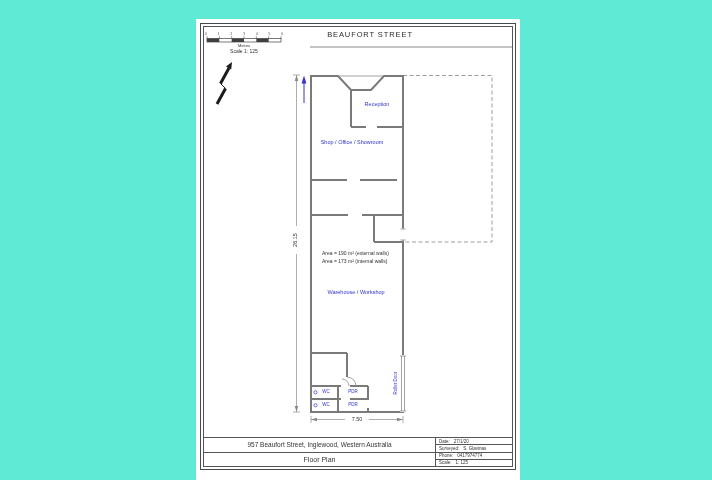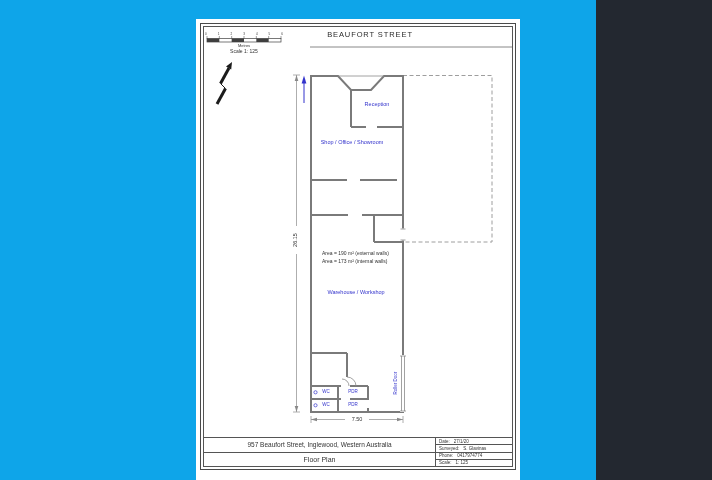--- a/index.html
+++ b/index.html
@@ -1,16 +1,16 @@
 <!DOCTYPE html>
 <html><head>
 <meta charset="utf-8">
 <style>
   html,body{margin:0;padding:0;background:#232830;}
-  .page{position:relative;width:596px;height:480px;background:#0ea5e9;overflow:hidden;
+  .page{position:relative;width:712px;height:480px;background:#5eead4;overflow:hidden;
         font-family:"Liberation Sans",sans-serif;}
   .sheet{position:absolute;left:196px;top:19px;width:324px;height:461px;background:#ffffff;}
   .b-outer{position:absolute;left:200px;top:23px;width:316px;height:447px;border:1px solid #4a4a4a;box-sizing:border-box;}
   .b-inner{position:absolute;left:203px;top:26px;width:310px;height:441px;border:1px solid #555;box-sizing:border-box;}
   svg.linework{position:absolute;left:0;top:0;}
   .lbl{position:absolute;line-height:1.15;white-space:nowrap;}
   .blue{color:#3333cc;}
   .ink{color:#2e2e2e;}
   .street{left:270px;top:31px;width:200px;font-size:7.5px;letter-spacing:0.9px;color:#2b2b2b;text-align:center;}
   .ticks{left:205px;top:31.5px;width:156px;display:flex;justify-content:space-between;

